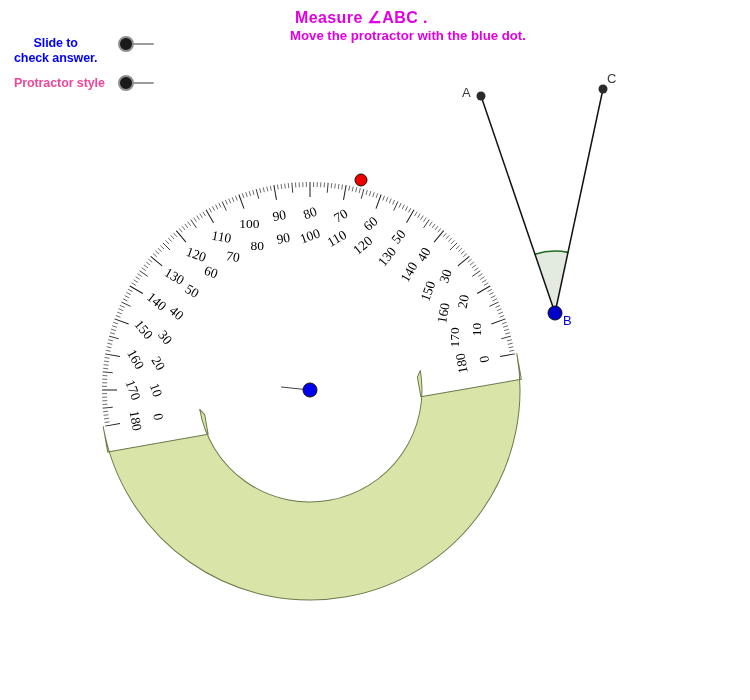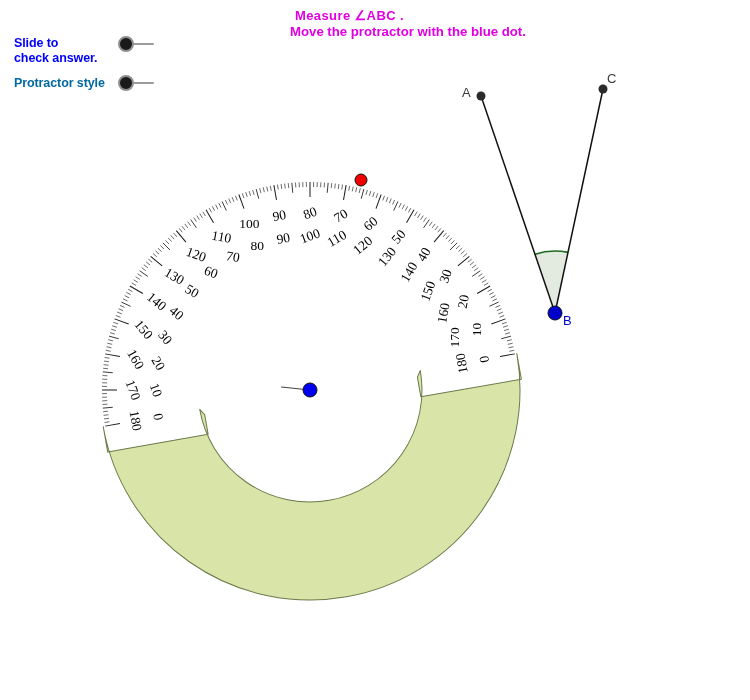--- a/index.html
+++ b/index.html
@@ -29,21 +29,21 @@
     align-items: center;
   }
   .slider-label {
     font-size: 12.5px;
     font-weight: bold;
     line-height: 15px;
     white-space: pre-line;
     letter-spacing: -0.1px;
   }
   .slider-label.blue  { color: #0000ff; }
-  .slider-label.green { color: #0369a1; }
+  .slider-label.green { color: #ec4899; }
 
   .slider-widget {
     position: absolute;
     width: 36px;
     height: 16px;
   }
   .slider-track {
     position: absolute;
     left: 6px;
     top: 7px;
@@ -66,21 +66,21 @@
 
   
   #instructions {
     position: absolute;
     left: 290px;
     top: 8px;
     width: 300px;
     color: #e100e1;
   }
   #title-line {
-    font-size: 13px;
+    font-size: 16px;
     font-weight: bold;
     letter-spacing: 0.4px;
     padding-left: 5px;
     margin-bottom: 1px;
     white-space: nowrap;
   }
   .instr-line {
     font-size: 13.2px;
     font-weight: bold;
     line-height: 16.5px;
@@ -354,21 +354,21 @@
   <circle id="pt-a" r="4.5" fill="#2b2b2b" cx="481" cy="96"></circle>
   <circle id="pt-c" r="4.5" fill="#2b2b2b" cx="603" cy="89"></circle>
   <circle id="pt-b" r="7" fill="#0000cd" stroke="#111111" stroke-width="1" cx="555" cy="313"></circle>
   <text id="lbl-a" class="vertex-label" x="462" y="97" fill="#3a3a3a">A</text>
   <text id="lbl-c" class="vertex-label" x="607" y="83" fill="#3a3a3a">C</text>
   <text id="lbl-b" class="vertex-label blue-lbl" x="563" y="325" fill="#0000cd">B</text>
 </svg>
 
 <div id="control-panel">
 
-  <div class="slider-row" style="left:14px; top:36px;">
+  <div class="slider-row" style="left:14px; top:36px;text-align:center;">
     <span class="slider-label blue">Slide to
 check answer.</span>
   </div>
   <div class="slider-widget" style="left:118px; top:36px;">
     <div class="slider-track"></div>
     <div class="slider-knob"></div>
   </div>
 
   <div class="slider-row" style="left:14px; top:76px;">
     <span class="slider-label green">Protractor style</span>

